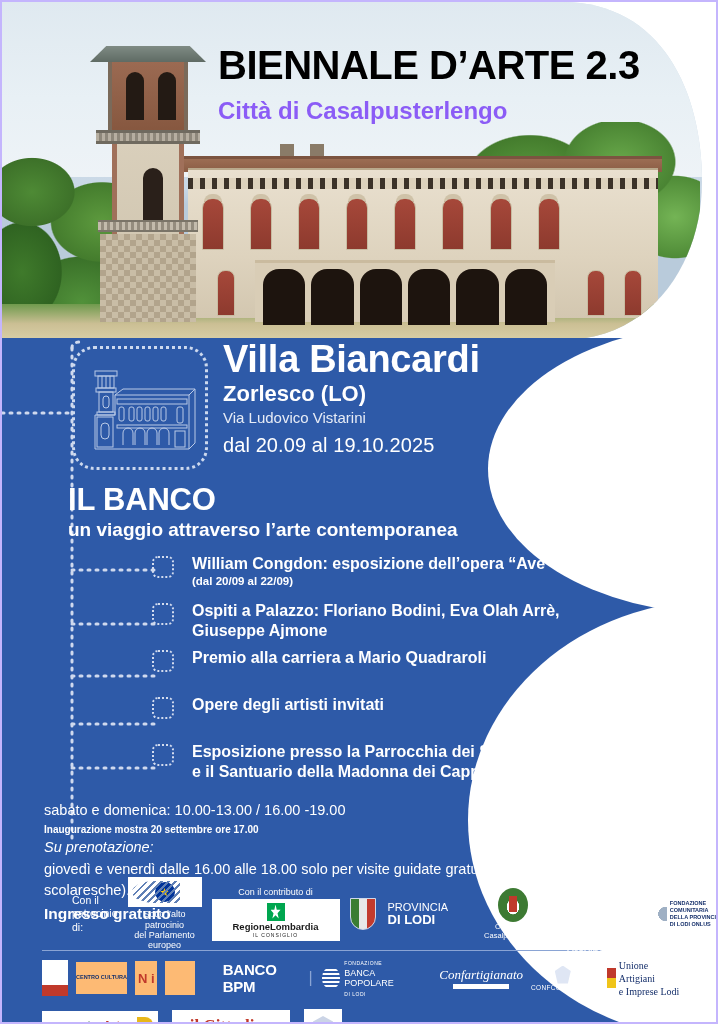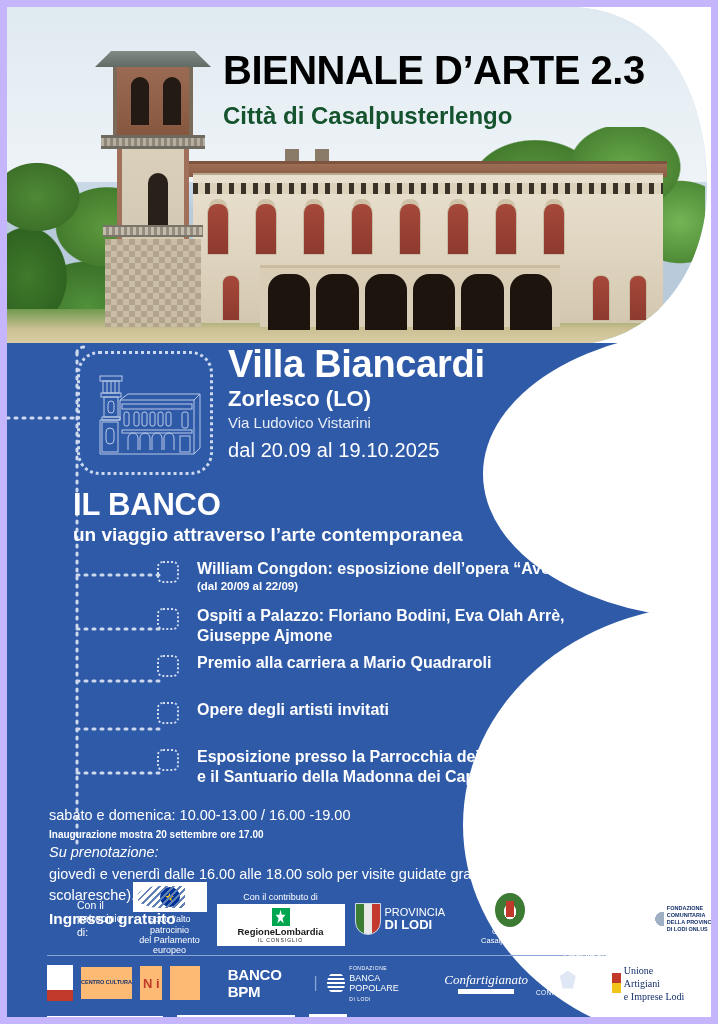--- a/index.html
+++ b/index.html
@@ -7,21 +7,21 @@
   html, body {
     background: #ffffff;
     font-family: "Liberation Sans", sans-serif;
   }
   .poster {
     position: relative;
     width: 718px;
     height: 1024px;
     overflow: hidden;
     background: #ffffff;
-    border: 7px solid #c4b5fd;
+    border: 2px solid #c4b5fd;
   }
 
   
   .photo-band {
     position: absolute;
     left: 0; top: 0;
     width: 718px; height: 338px;
     overflow: hidden;
     background: #ffffff;
   }
@@ -129,21 +129,21 @@
   .chimney { position:absolute; top:142px; width:14px; height:18px; background:#8a7b68; }
   .ch1 { left: 278px; } .ch2 { left: 308px; }
 
   
   .title-block { position: absolute; left: 216px; top: 42px; z-index: 6; }
   .main-title {
     font-size: 40px; font-weight: bold; color: #000000;
     letter-spacing: -0.5px; line-height: 1.05; white-space: nowrap;
   }
   .sub-title {
-    font-size: 24px; font-weight: bold; color: #14532d;
+    font-size: 24px; font-weight: bold; color: #8b5cf6;
     margin-top: 11px; white-space: nowrap;
   }
 
   
   .blue-panel {
     position: absolute; left: 0; top: 336px;
     width: 718px; height: 688px;
     background: #2e5aa8;
     z-index: 2;
   }
@@ -232,21 +232,21 @@
   .eu-cap { font-size: 9px; line-height: 1.15; text-align: center; margin-top: 2px; }
   .contrib-block { display: flex; flex-direction: column; align-items: center; width: 132px; }
   .contrib-cap { font-size: 9px; margin-bottom: 2px; }
   .lomb-box { width: 128px; height: 42px; background: #ffffff; color: #1a1a1a;
               display:flex; flex-direction:column; align-items:center; justify-content:center; }
   .lomb-mark { width: 18px; height: 18px; background: #00a64f; position: relative; }
   .lomb-mark::before { content:""; position:absolute; left:4px; top:2px; width:10px; height:14px; background:#ffffff;
     clip-path: polygon(50% 0,62% 38%,100% 38%,70% 62%,82% 100%,50% 76%,18% 100%,30% 62%,0 38%,38% 38%); }
   .lomb-t { font-size: 9.5px; font-weight: bold; }
   .lomb-s { font-size: 5px; letter-spacing: 1px; }
-  .prov-block { display:flex; align-items:center; gap: 4px; width: 120px; }
+  .prov-block { display:flex; align-items:center; gap: 12px; width: 120px; }
   .prov-crest { width: 26px; height: 32px;
     background: linear-gradient(90deg,#3a7d33 33%,#e8e8e8 33% 66%,#c23b2e 66%);
     border-radius: 0 0 13px 13px; border: 1px solid #cfd8ea; }
   .prov-t { font-size: 11px; line-height: 1.1; }
   .prov-t b { font-size: 13px; }
   .sp-div { width: 1px; height: 40px; background: #7e9bd0; margin: 0 8px; }
   .comune-block { display:flex; flex-direction:column; align-items:center; width: 82px; }
   .comune-crest { width: 30px; height: 34px;
     background: radial-gradient(ellipse at 50% 55%, #ffffff 0 28%, #3d7a33 30% 100%);
     border-radius: 50%; position: relative; }

